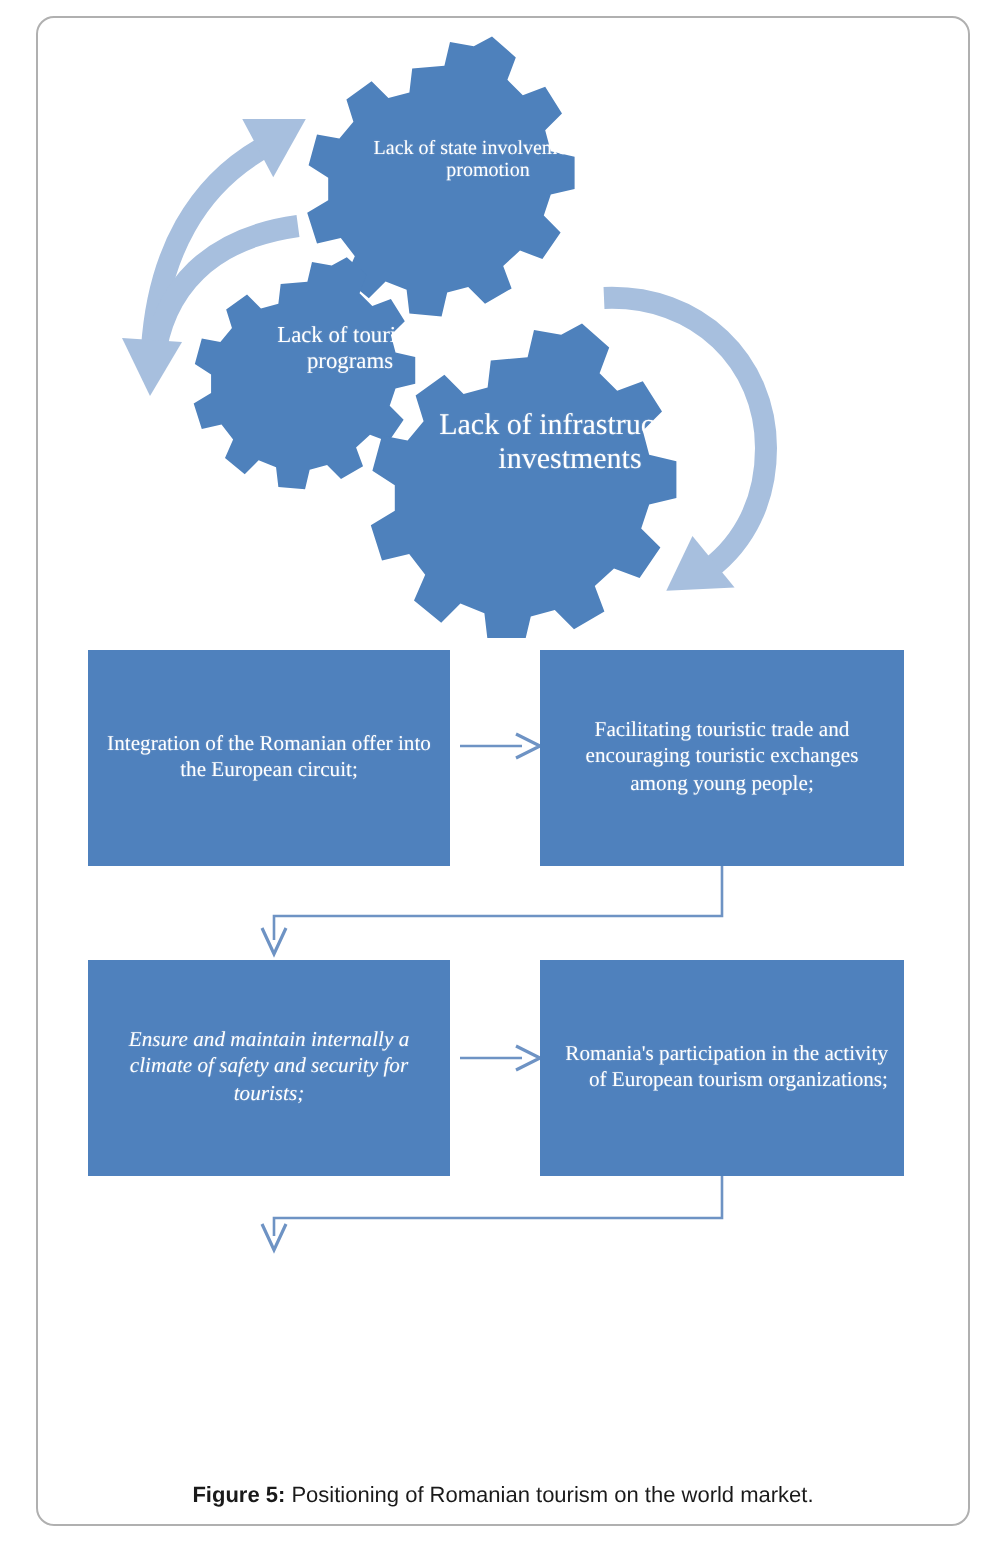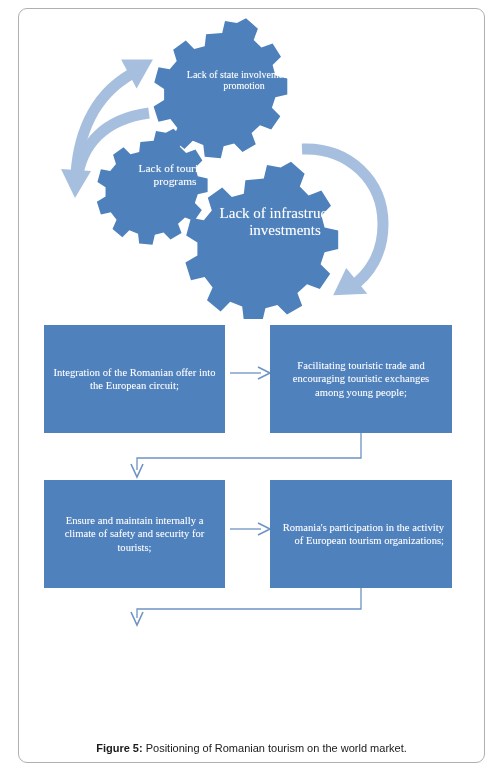--- a/index.html
+++ b/index.html
@@ -91,21 +91,21 @@
     text-align: center;
     box-sizing: border-box;
     padding: 4px 8px;
     font-size: 10.6px;
     line-height: 1.26;
     font-family: "Liberation Serif", "DejaVu Serif", serif;
     text-shadow: 0 0 1px rgba(255,255,255,0.3);
   }
   #box-integration   { left: 26px;  top: 7px;   width: 181px; height: 108px; }
   #box-facilitating  { left: 252px; top: 7px;   width: 182px; height: 108px; }
-  #box-ensure        { left: 26px;  top: 162px; width: 181px; height: 108px; }
+  #box-ensure        { left: 26px;  top: 162px; width: 181px; height: 108px; font-style: italic; }
   #box-romania       { left: 252px; top: 162px; width: 182px; height: 108px; text-align: right; }
   #box-enhancing     { left: 26px;  top: 310px; width: 181px; height: 98px;  }
   .caption {
     position: absolute;
     left: 30px;
     top: 742px;
     width: 443px;
     text-align: center;
     font-family: "Liberation Sans", "DejaVu Sans", sans-serif;
     font-size: 11px;

